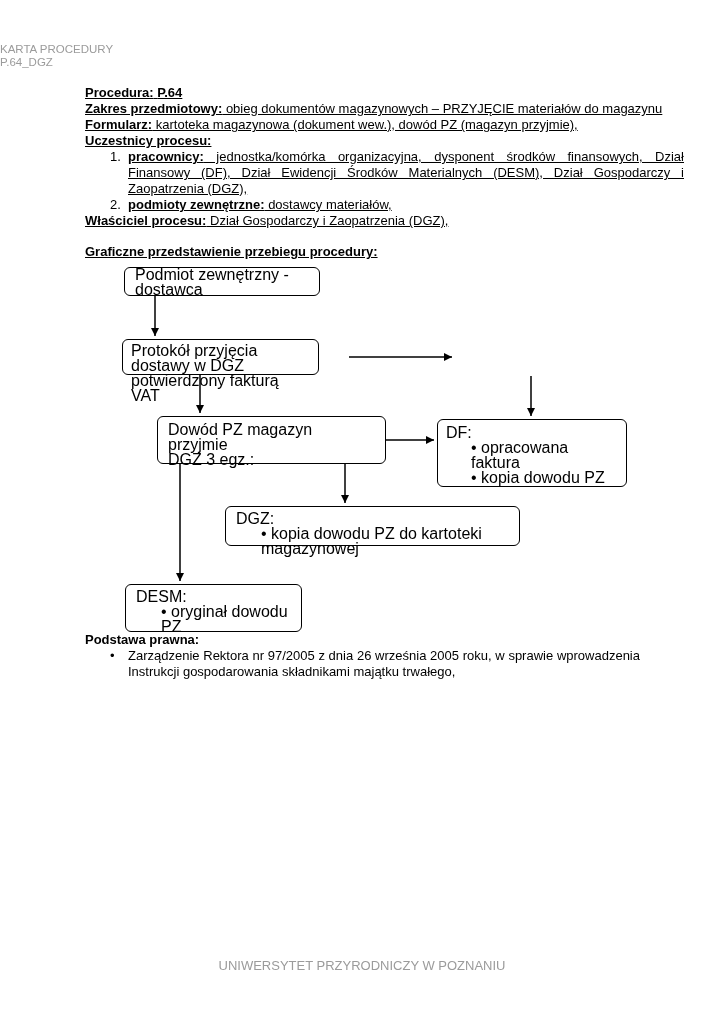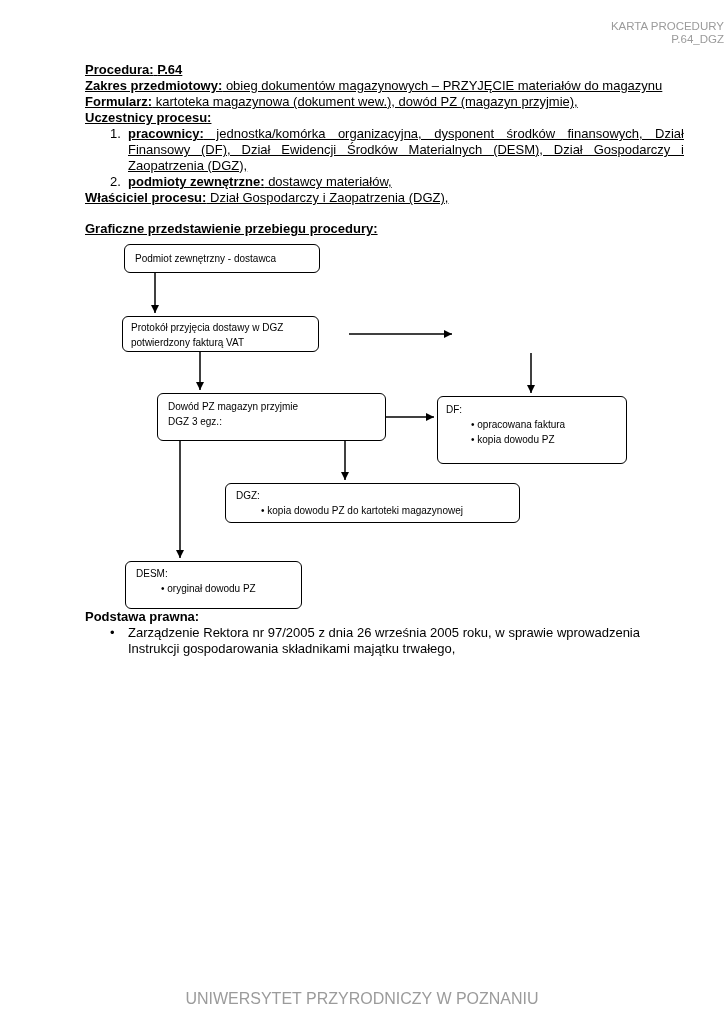--- a/index.html
+++ b/index.html
@@ -6,59 +6,60 @@
   html,body { background:#ffffff; }
   .page {
     position:relative;
     width:724px; height:1024px;
     background:#ffffff;
     font-family:"Liberation Sans", sans-serif;
     font-size:13px; color:#000;
     overflow:hidden;
   }
   .doc-header {
-    padding-top:20px;
-    text-align:right;
+    padding-top:43px;
+    text-align:left;
     color:#9b9b9b;
     font-size:11.5px;
     line-height:13px;
   }
   .content { margin:16px 40px 0 85px; line-height:16px;text-decoration:underline; }
   .line { }
   b { font-weight:bold; }
   .justify { text-align:justify; }
   .hang { position:relative; padding-left:43px; }
   .hang .marker { position:absolute; left:25px; top:0; }
   .section-heading { font-weight:bold; margin-top:15px; }
 
   .diagram { position:relative; height:368px; margin-top:4px; }
   .arrow-layer { position:absolute; left:0; top:0; width:724px; height:368px; }
   .arrow-layer line { stroke:#000; stroke-width:1.5; }
   .fbox {
     position:absolute;
     border:1.5px solid #000;
     border-radius:6px;
     background:#fff;
-    font-size:10px;
+    font-size:16px;
     line-height:15px;
+    justify-content:flex-end;
   }
   .box-dostawca  { left:124px; top:3px;   width:196px; height:29px; display:flex; align-items:center; padding-left:10px; }
   .box-protokol  { left:122px; top:75px;  width:197px; height:36px; padding:3px 8px; }
   .box-akceptacja{ left:455px; top:74px;  width:152px; height:38px; padding:4px 7px; text-align:justify; }
   .box-dowod     { left:157px; top:152px; width:229px; height:48px; padding:5px 10px; }
   .box-df        { left:437px; top:155px; width:190px; height:68px; padding:5px 8px; }
   .box-dgz       { left:225px; top:242px; width:295px; height:40px; padding:4px 10px; }
   .box-desm      { left:125px; top:320px; width:177px; height:48px; padding:4px 10px; }
   .fbox .bullets { margin-left:25px; }
   .blt::before { content:"\2022  "; }
 
   .podstawa { margin:0 84px 0 85px; line-height:16px; }
   .doc-footer {
     position:absolute; left:0; top:958px; width:100%;
-    text-align:center; color:#9b9b9b; font-size:16px;margin-top:32px;
+    text-align:center; color:#9b9b9b; font-size:13px;
   }
 </style>
 </head>
 <body>
 
 <div class="page">
 
   <div class="doc-header">
     <div>KARTA PROCEDURY</div>
     <div>P.64_DGZ</div>

